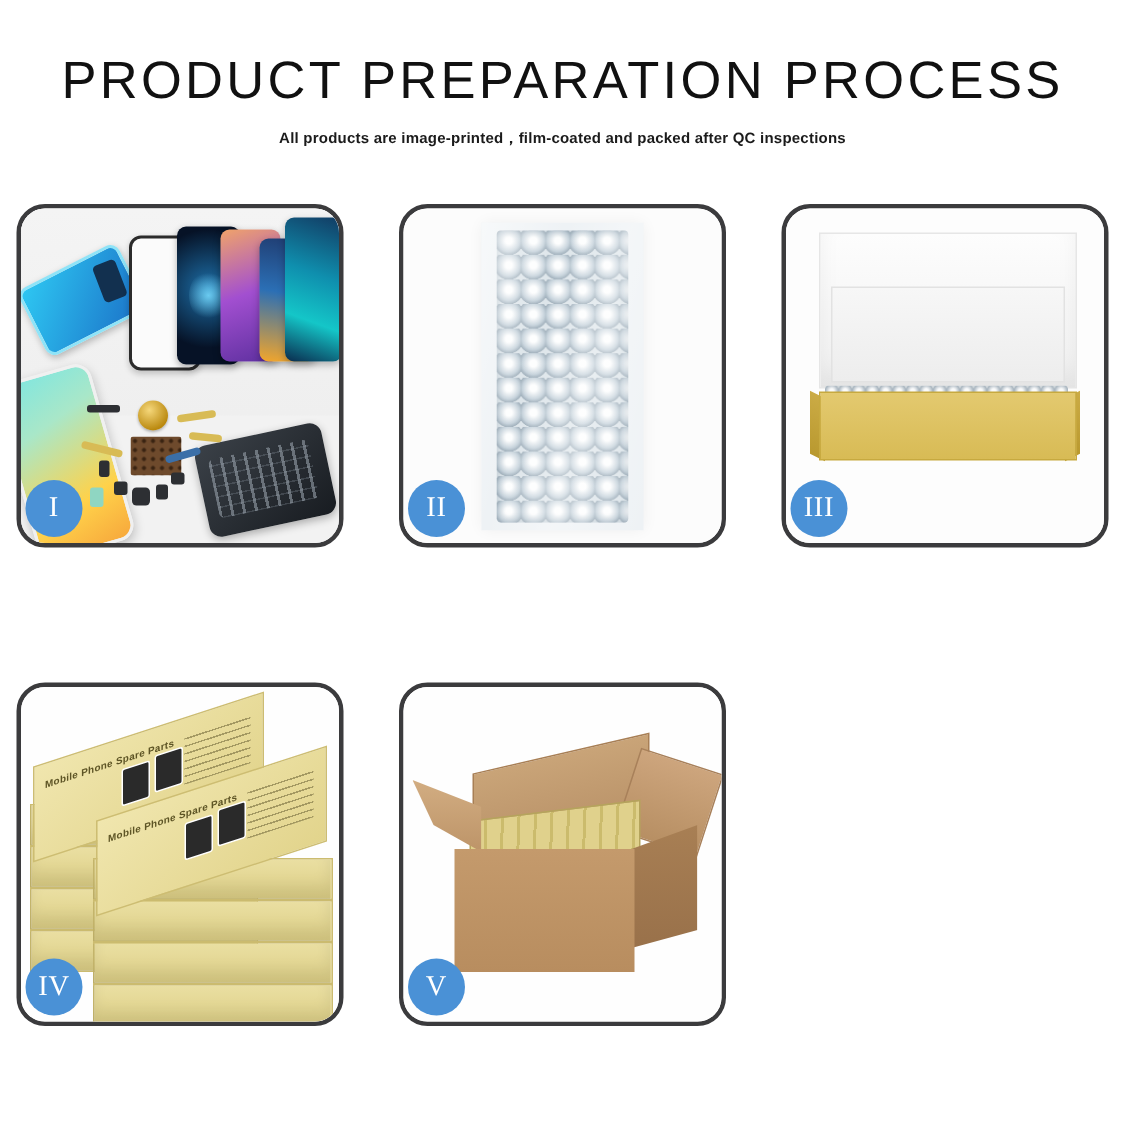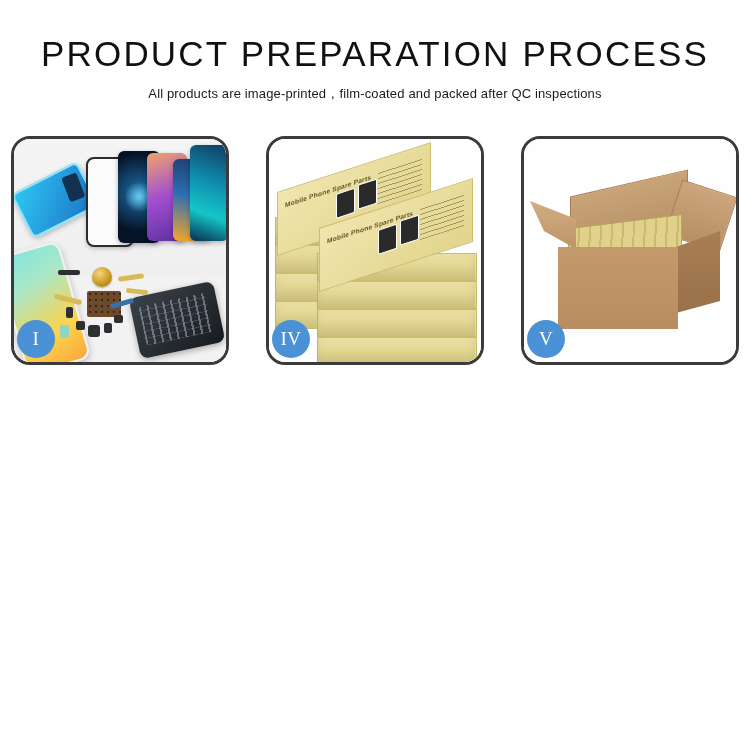--- a/index.html
+++ b/index.html
@@ -20,22 +20,22 @@
     font-family: "Liberation Sans", sans-serif;
     font-size: 35px;
     font-weight: 500;
     letter-spacing: 2.2px;
     color: #111111;
     line-height: 1.05;
     white-space: nowrap;
   }
   .subtitle {
     margin-top: 12px;
-    font-size: 13px;
-    font-weight: 400;
+    font-size: 10px;
+    font-weight: 700;
     letter-spacing: 0.15px;
     color: #1b1b1b;
     white-space: nowrap;
   }
 
   
   .grid {
     position: absolute;
     left: 11px; top: 136px;
     width: 728px;
@@ -358,21 +358,41 @@
         <div class="chip" style="left:100px;top:176px;width:9px;height:8px;"></div>
         <div class="chip" style="left:46px;top:186px;width:9px;height:13px;background:#8fd6c2;border-radius:2px;"></div>
         <div class="flex-cable" style="left:40px;top:158px;width:28px;transform:rotate(14deg);"></div>
         <div class="flex-cable" style="left:104px;top:136px;width:26px;transform:rotate(-8deg);"></div>
         <div class="flex-cable" style="left:112px;top:150px;width:22px;transform:rotate(6deg);"></div>
         <div class="flex-cable" style="left:96px;top:162px;width:24px;transform:rotate(-16deg);background:#3b6fa8;"></div>
       </div>
       <div class="badge">I</div>
     </div>
 
-
+    <div class="panel">
+      <div class="panel-inner p2">
+        <div class="bubblepack">
+          <div class="film"></div>
+          <div class="sheen"></div>
+        </div>
+      </div>
+      <div class="badge">II</div>
+    </div>
+
+    <div class="panel">
+      <div class="panel-inner p3">
+        <div class="lid"></div>
+        <div class="lidflap"></div>
+        <div class="trayleft"></div>
+        <div class="trayright"></div>
+        <div class="trayinner"></div>
+        <div class="tray"></div>
+      </div>
+      <div class="badge">III</div>
+    </div>
 
     <div class="panel">
       <div class="panel-inner p4">
         <div class="stack">
           <div class="ybox" style="left:0px;  top:60px;">
               <span class="side"></span>
             </div>
           <div class="ybox" style="left:0px;  top:88px;">
               <span class="side"></span>
             </div>

